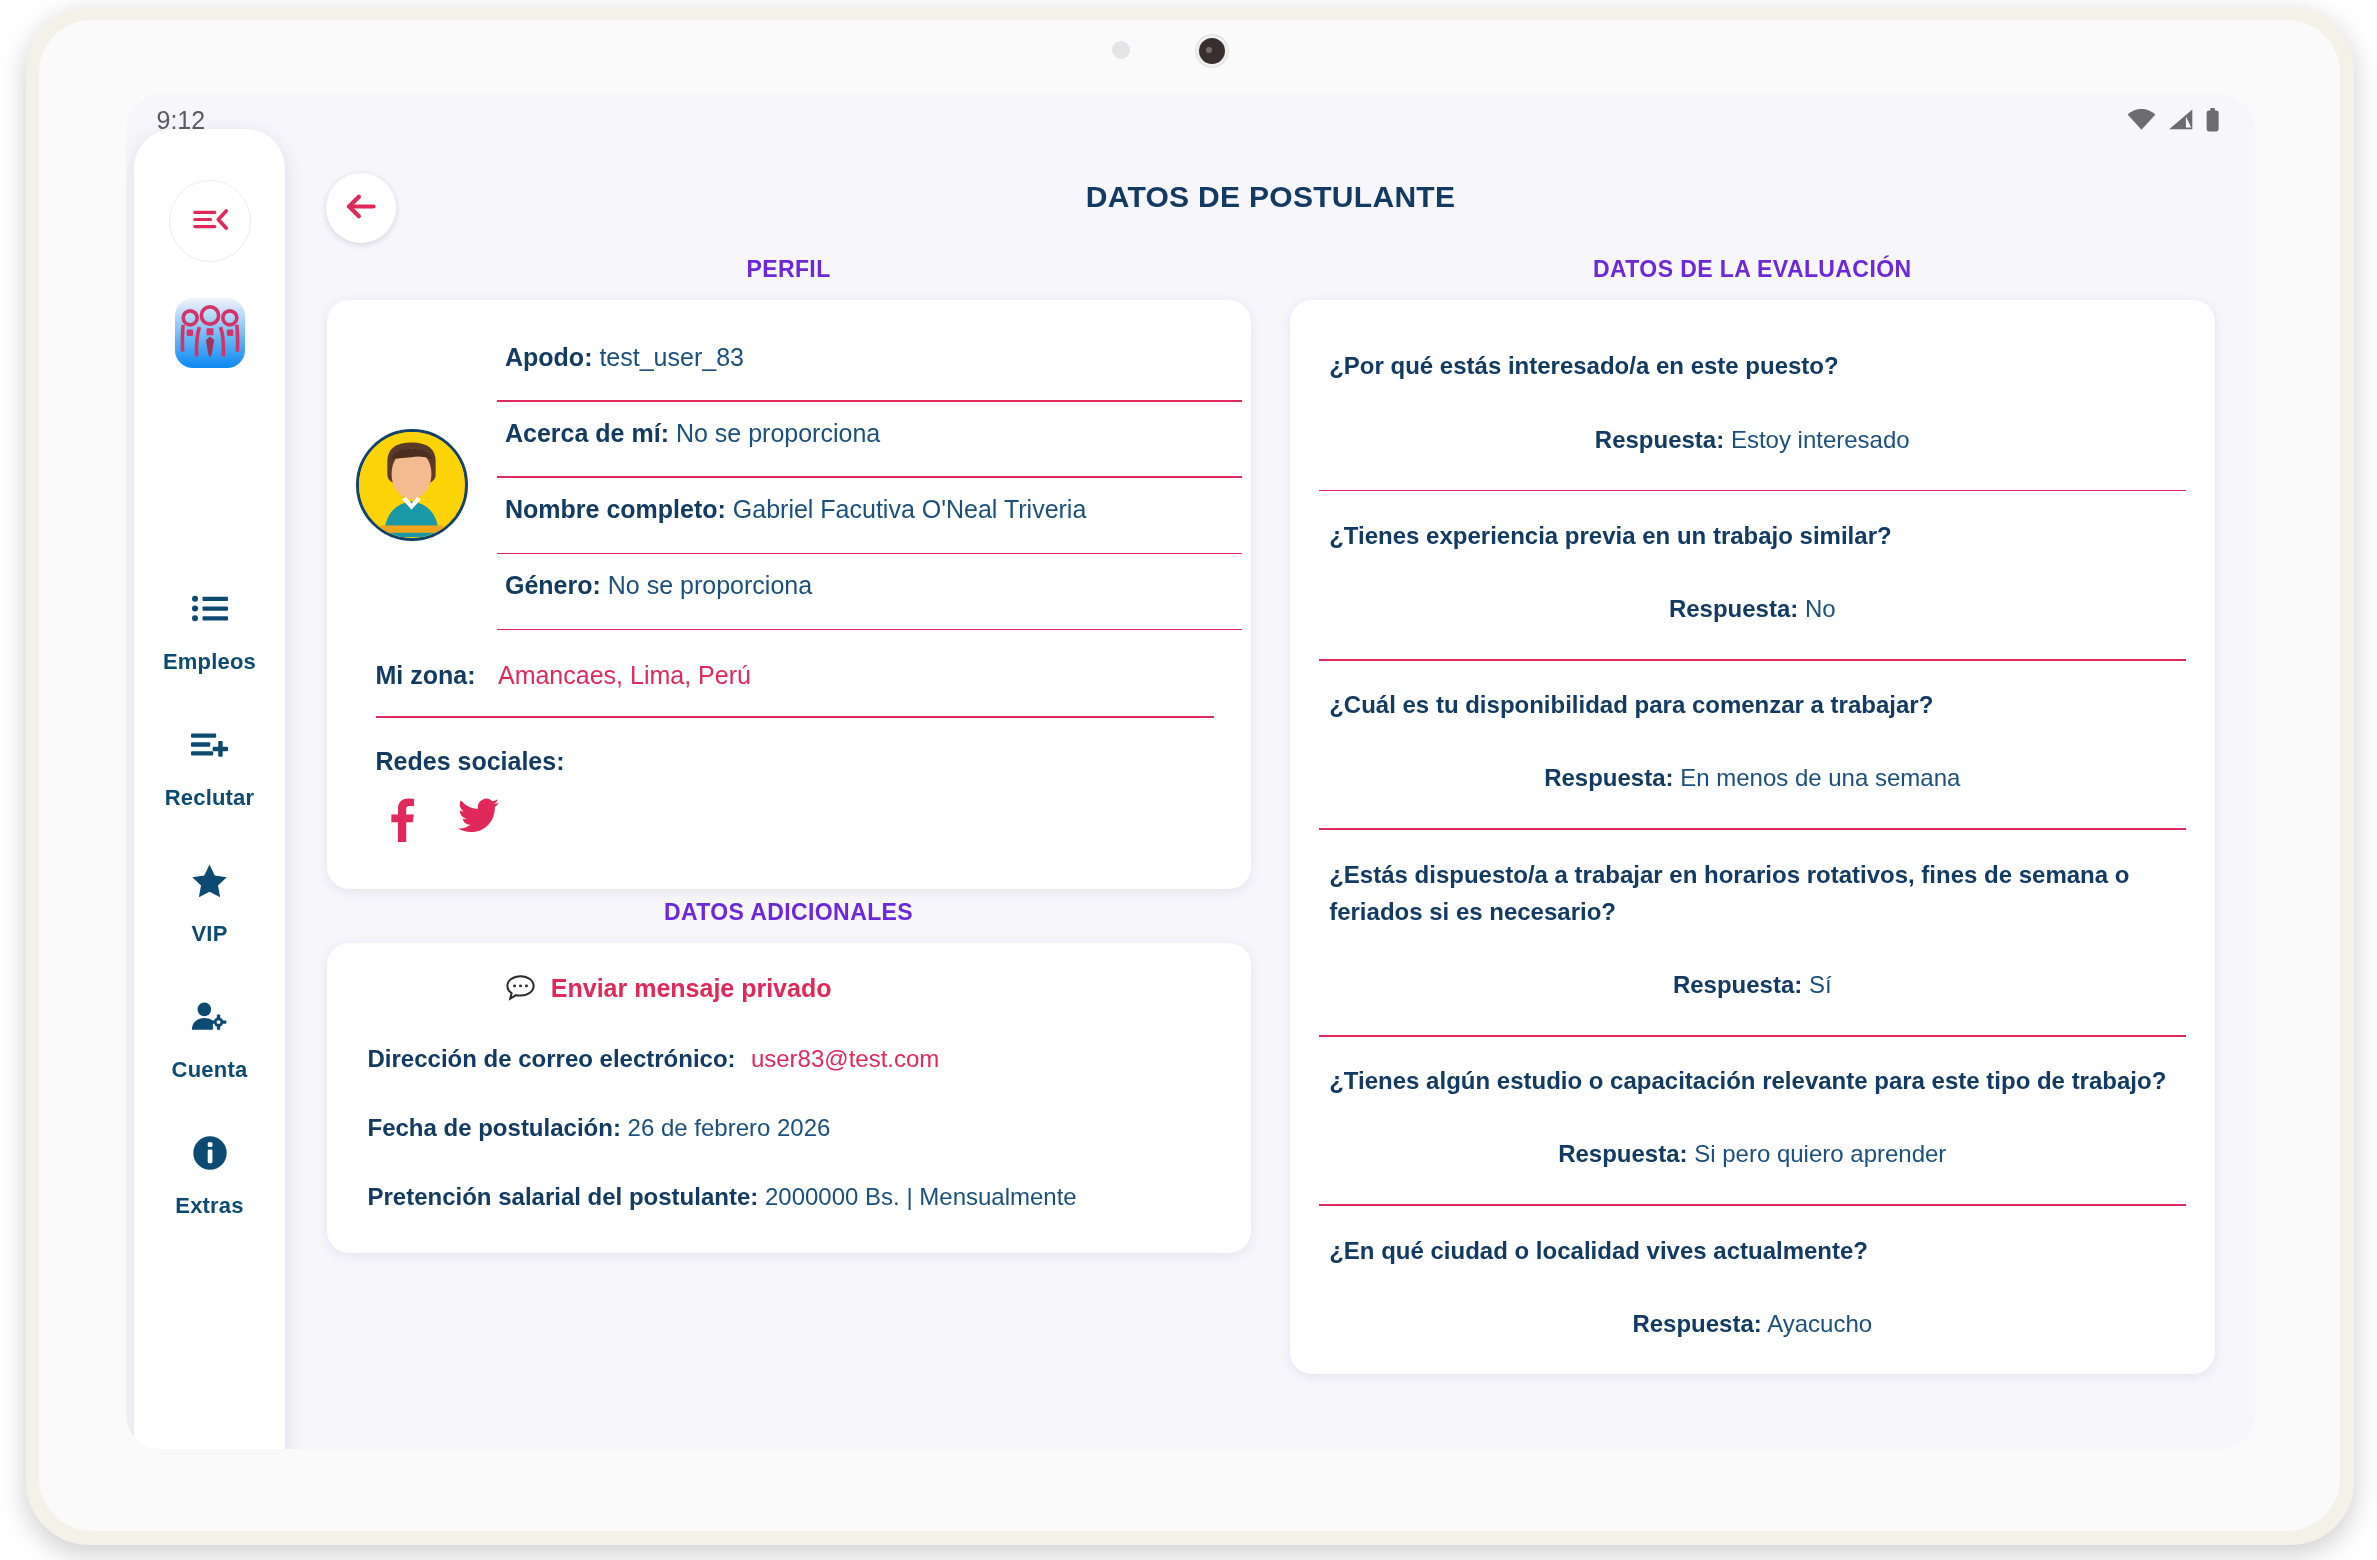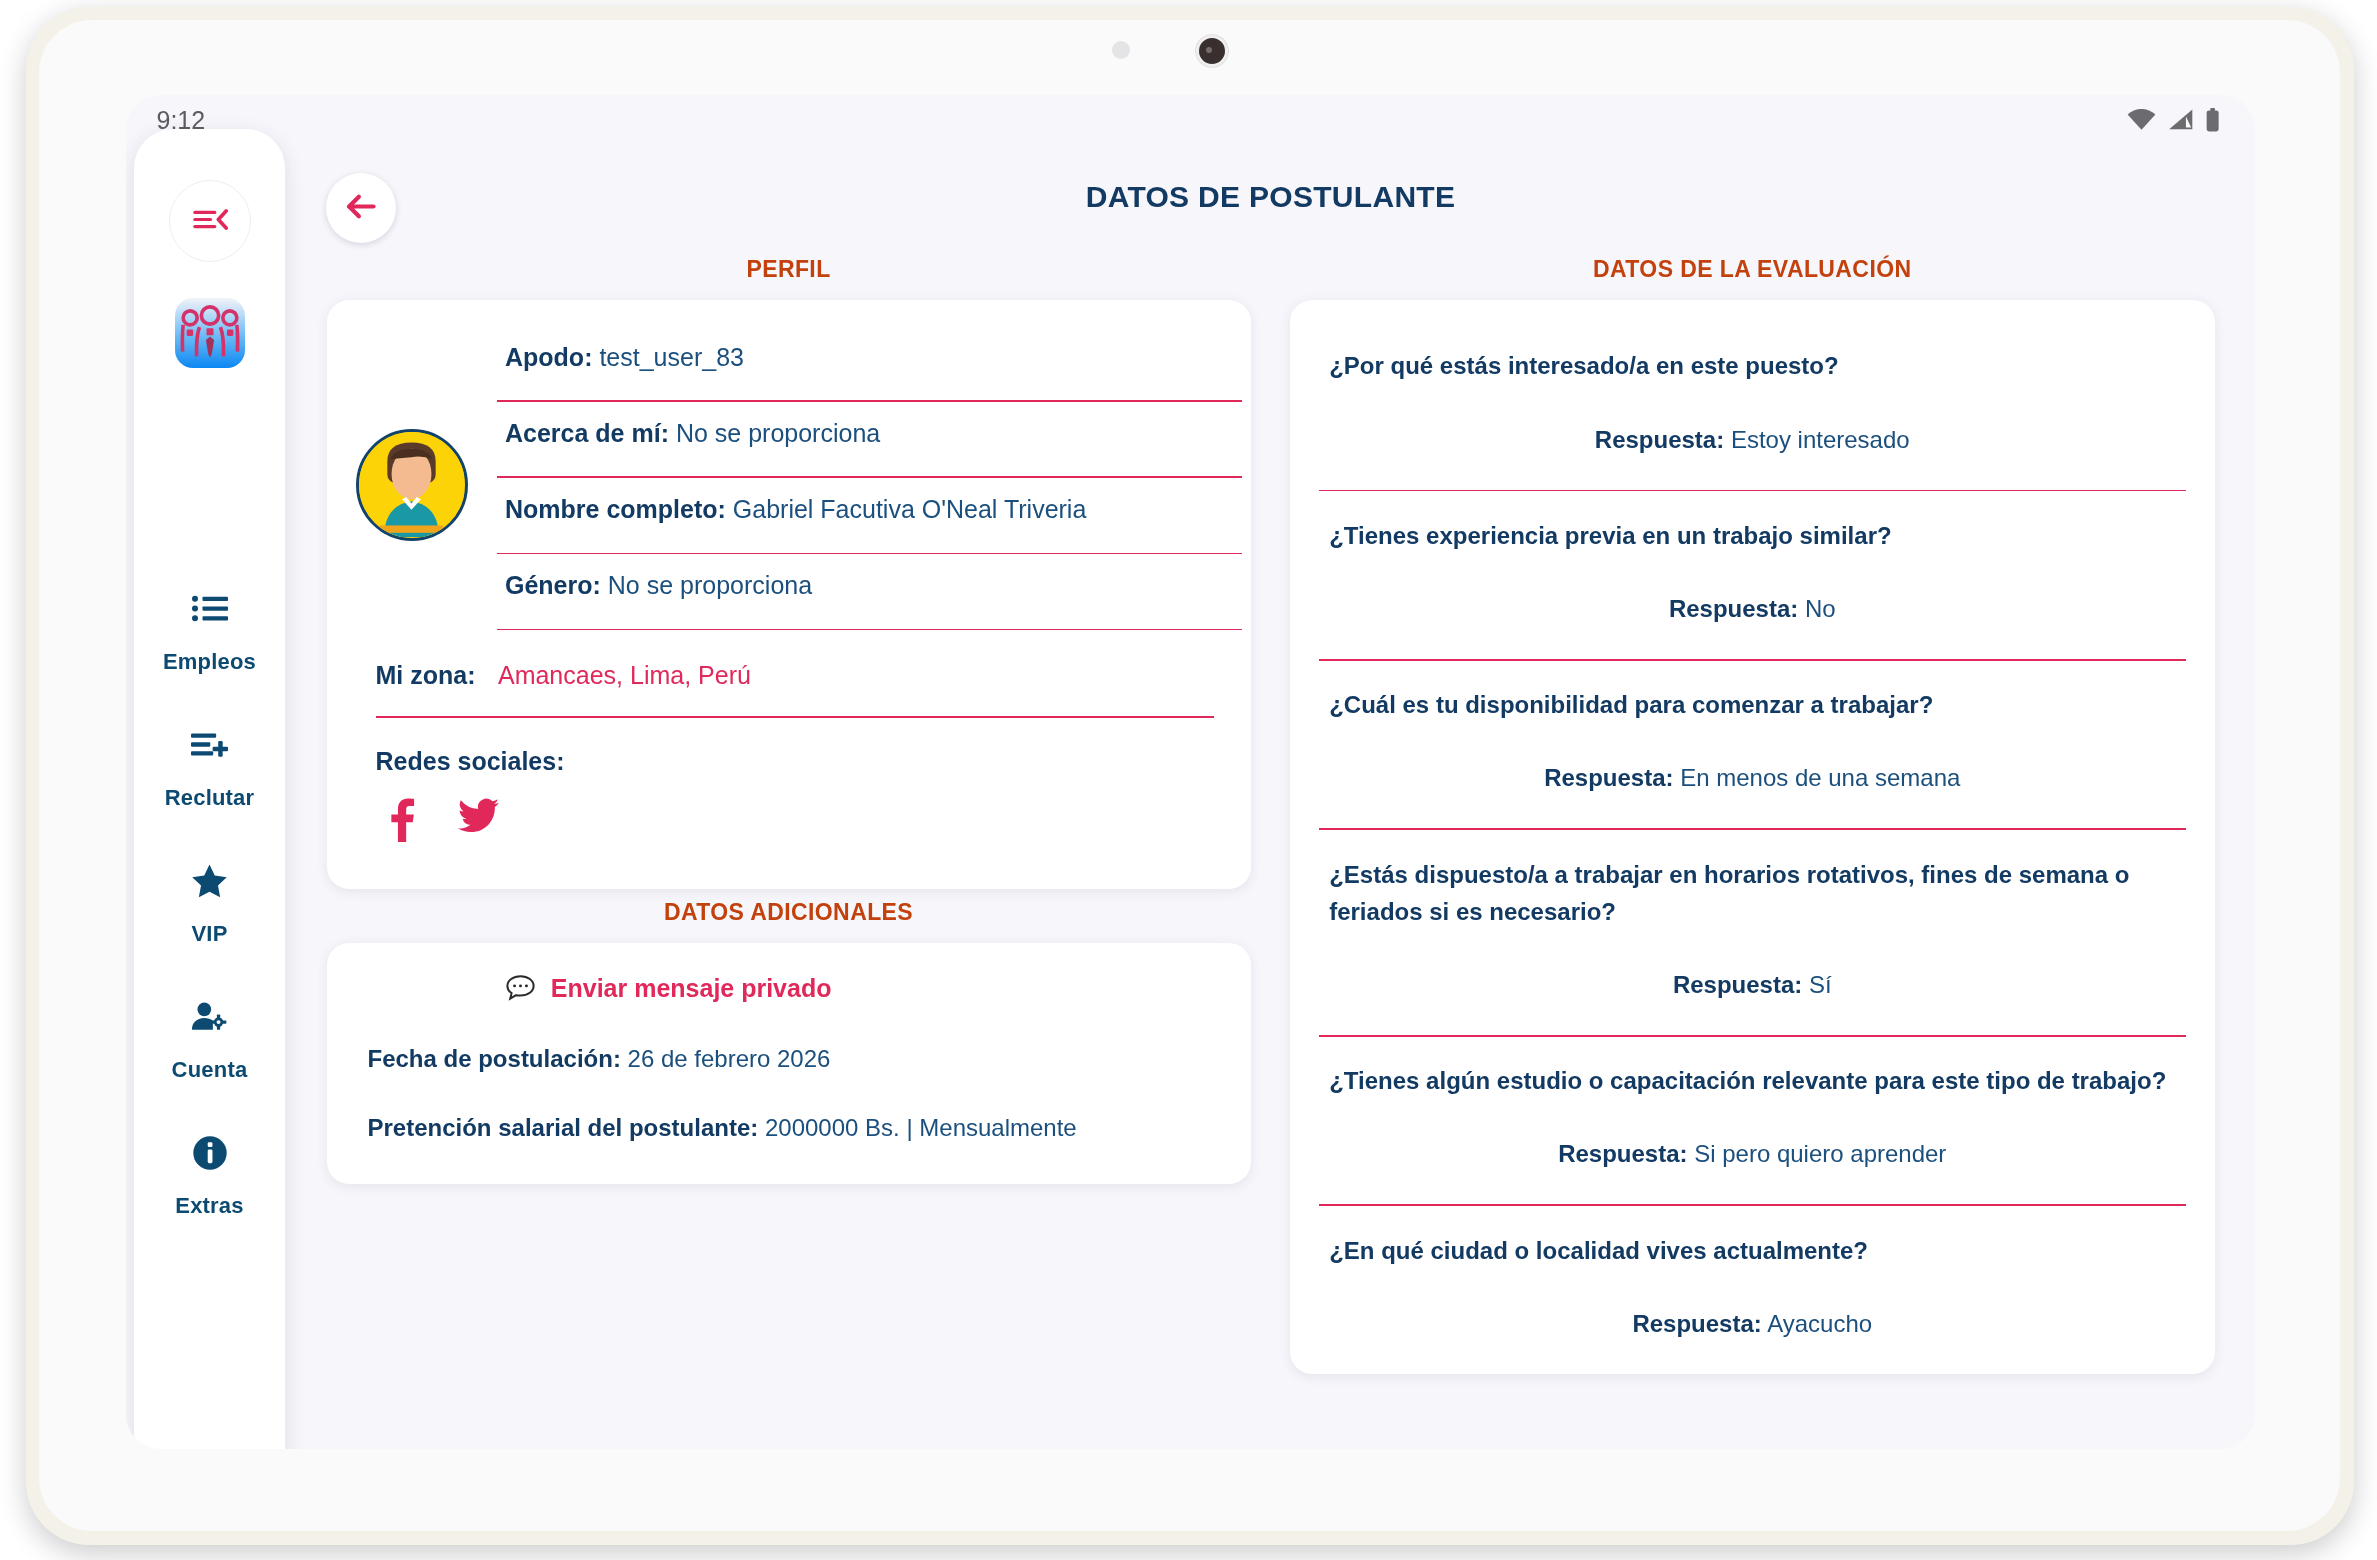--- a/index.html
+++ b/index.html
@@ -140,21 +140,21 @@
   .columns {
     position: absolute; left: 0; top: 100px;
     width: 100%; height: 1203px;
     display: flex;
   }
   .col-left  { width: 996px; padding: 0 31px 0 41px; }
   .col-right { width: 974px; padding: 0 41px 0 8.5px; }
 
   .section-label {
     text-align: center;
-    font-size: 23px; font-weight: 700; color: #c2410c;
+    font-size: 23px; font-weight: 700; color: #6d28d9;
     letter-spacing: 0.4px;
     padding: 10.2px 0 17px;
   }
   .card {
     background: #ffffff;
     border-radius: 22px;
     box-shadow: 0 2.5px 12px rgba(60,50,90,0.09);
   }
 
   
@@ -353,20 +353,23 @@
                     <path d="M11 1.6 C5.5 1.6 1.3 4.8 1.3 8.8 C1.3 11 2.5 12.9 4.4 14.2 L3.4 18.2 L7.7 15.7 C8.75 15.95 9.85 16 11 16 C16.5 16 20.7 12.8 20.7 8.8 C20.7 4.8 16.5 1.6 11 1.6 Z"></path>
                     <circle cx="6.6" cy="8.8" r="1.1" fill="#2b2b2b" stroke="none"></circle>
                     <circle cx="11" cy="8.8" r="1.1" fill="#2b2b2b" stroke="none"></circle>
                     <circle cx="15.4" cy="8.8" r="1.1" fill="#2b2b2b" stroke="none"></circle>
                   </svg>
               </span>
               <span class="msg-text">Enviar mensaje privado</span>
             </div>
 
             <div class="extra-row">
+              <b>Dirección de correo electrónico:</b><span class="v-red">user83@test.com</span>
+            </div>
+            <div class="extra-row">
               <b>Fecha de postulación:</b> <span class="v">26 de febrero 2026</span>
             </div>
             <div class="extra-row">
               <b>Pretención salarial del postulante:</b> <span class="v">2000000 Bs. | Mensualmente</span>
             </div>
           </div>
         </div>
 
         <div class="col-right">
           <div class="section-label">DATOS DE LA EVALUACIÓN</div>

